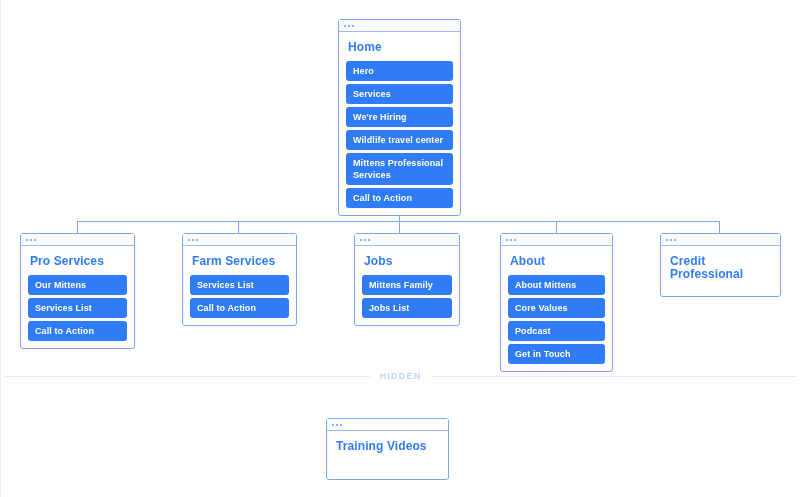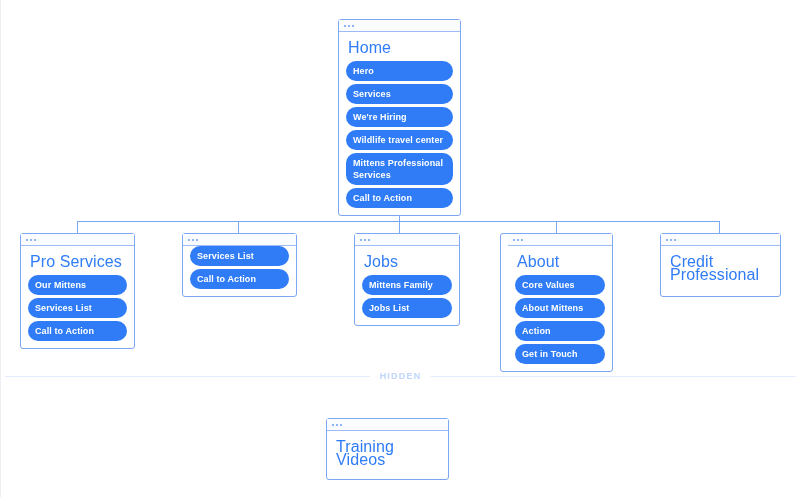--- a/index.html
+++ b/index.html
@@ -52,39 +52,39 @@
     gap: 2px;
   }
   .dot {
     width: 2px;
     height: 2px;
     background: #6c9bf2;
     border-radius: 50%;
   }
   .card-title {
     color: #2f7cf6;
-    font-weight: normal;
-    font-size: 16px;
+    font-weight: bold;
+    font-size: 12px;
     line-height: 13px;
     padding: 9px 9px 7px 9px;
     letter-spacing: 0.1px;
   }
   .card-items {
     display: flex;
     flex-direction: column;
     gap: 3px;
     padding: 0 7px;
   }
   .pill {
     background: #2f7cf6;
     color: #ffffff;
     font-size: 9px;
     font-weight: bold;
     line-height: 12px;
-    border-radius: 10px;
+    border-radius: 3px;
     padding: 4px 7px;
     letter-spacing: 0.1px;
   }
   .card.empty .card-title {
     padding-bottom: 0;
   }
 
   
   #hidden-divider {
     position: absolute;
@@ -158,50 +158,51 @@
       <div class="pill">Call to Action</div>
     </div>
   </div>
 
   <div class="card" id="card-farm-services" style="left:181px; top:233px; width:115px;">
     <div class="card-titlebar">
       <span class="dot"></span>
       <span class="dot"></span>
       <span class="dot"></span>
     </div>
+    <div class="card-title">Farm Services</div>
     <div class="card-items">
       <div class="pill">Services List</div>
       <div class="pill">Call to Action</div>
     </div>
   </div>
 
   <div class="card" id="card-jobs" style="left:353px; top:233px; width:106px;">
     <div class="card-titlebar">
       <span class="dot"></span>
       <span class="dot"></span>
       <span class="dot"></span>
     </div>
     <div class="card-title">Jobs</div>
     <div class="card-items">
       <div class="pill">Mittens Family</div>
       <div class="pill">Jobs List</div>
     </div>
   </div>
 
-  <div class="card" id="card-about" style="left:499px; top:233px; width:113px;padding-left:7px;">
+  <div class="card" id="card-about" style="left:499px; top:233px; width:113px;">
     <div class="card-titlebar">
       <span class="dot"></span>
       <span class="dot"></span>
       <span class="dot"></span>
     </div>
     <div class="card-title">About</div>
     <div class="card-items">
+      <div class="pill">About Mittens</div>
       <div class="pill">Core Values</div>
-      <div class="pill">About Mittens</div>
-      <div class="pill">Action</div>
+      <div class="pill">Podcast</div>
       <div class="pill">Get in Touch</div>
     </div>
   </div>
 
   <div class="card empty" id="card-credit-application" style="left:659px; top:233px; width:121px; height:64px;">
     <div class="card-titlebar">
       <span class="dot"></span>
       <span class="dot"></span>
       <span class="dot"></span>
     </div>

